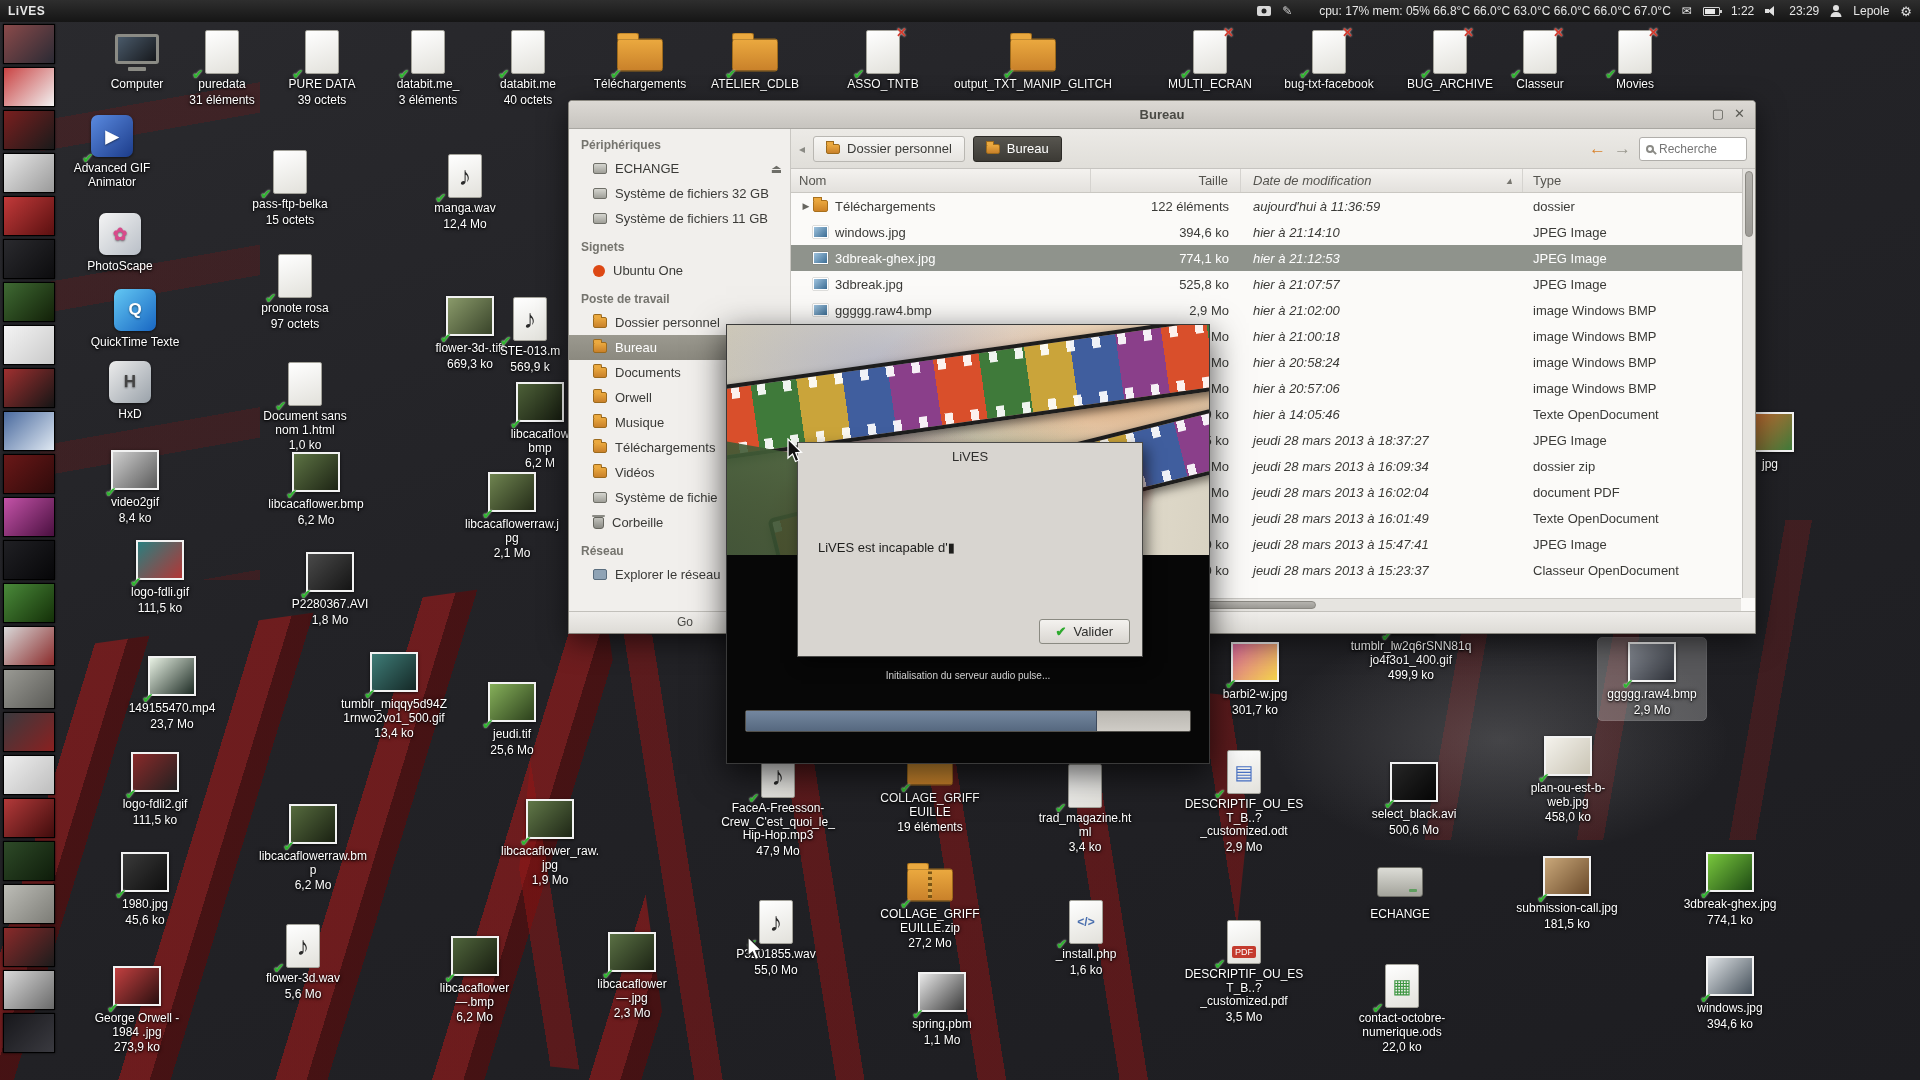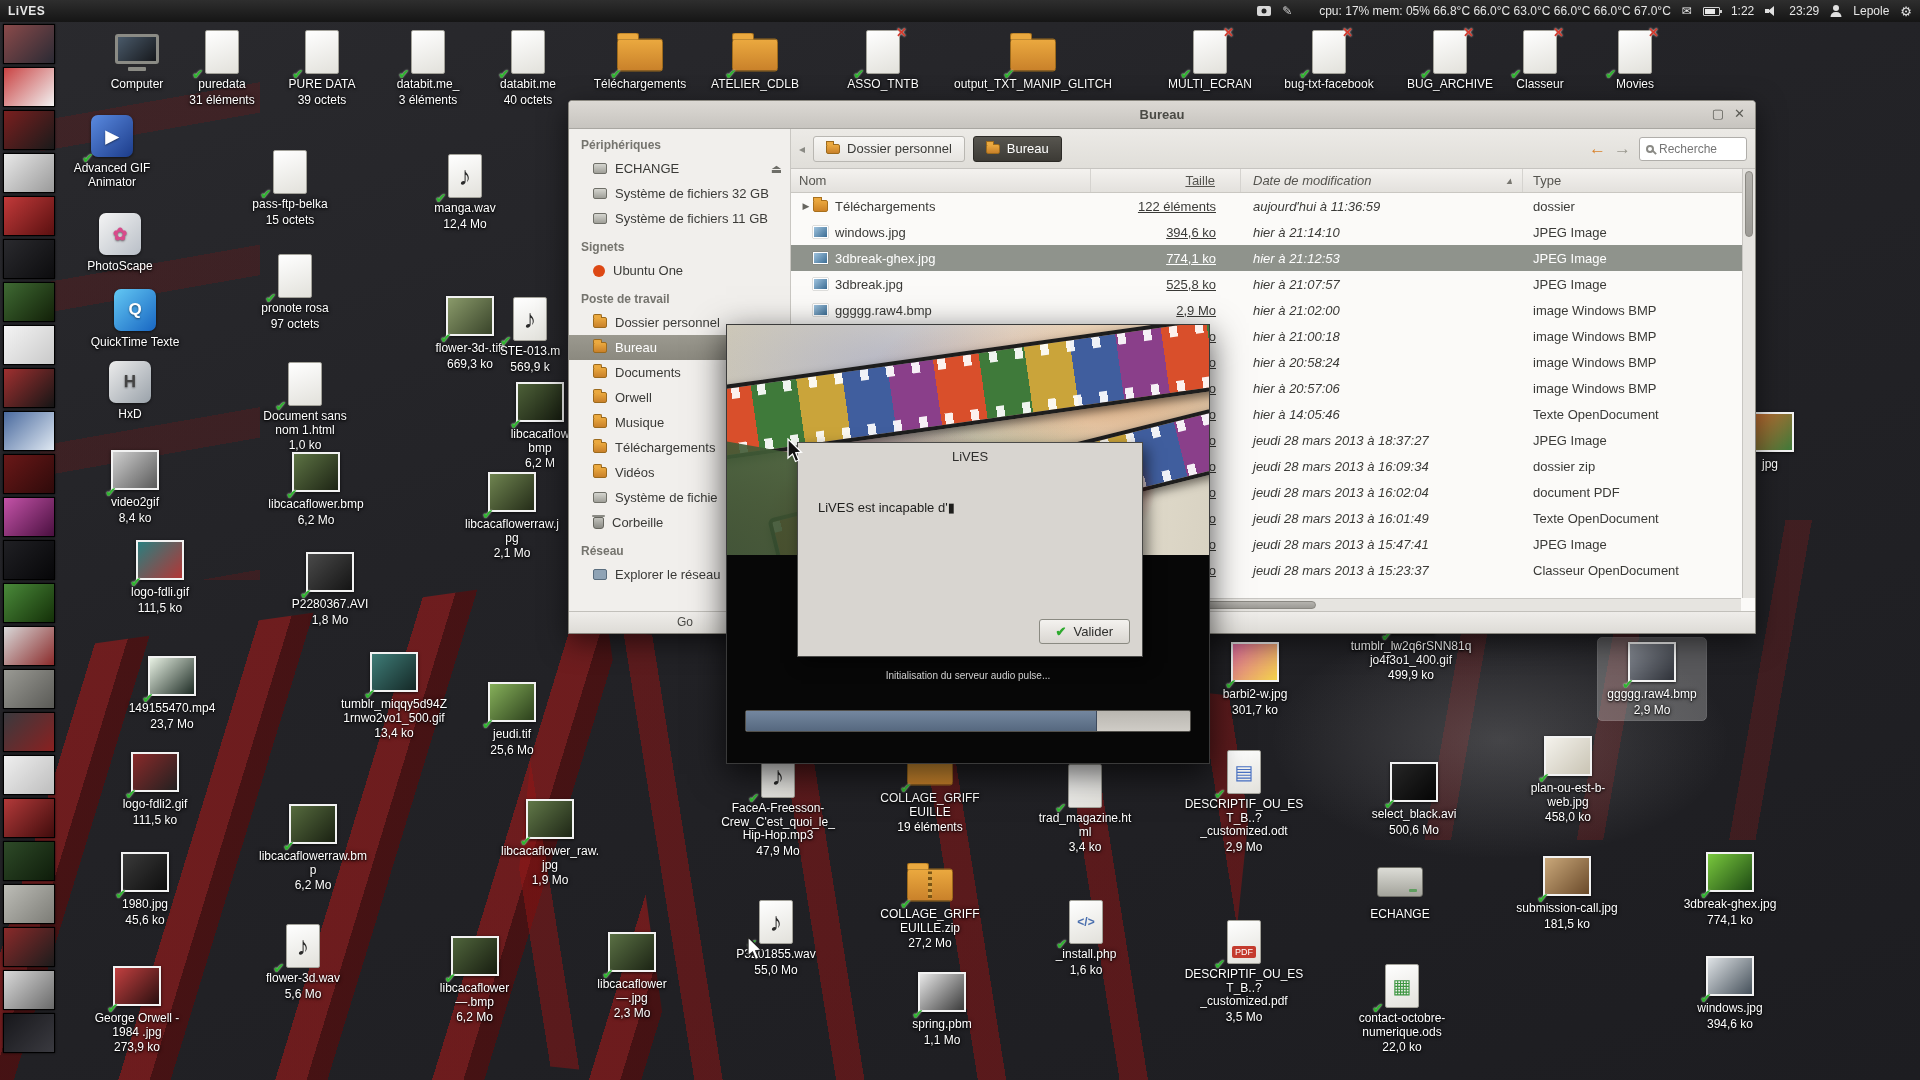--- a/index.html
+++ b/index.html
@@ -117,21 +117,21 @@
   .mag { width:8px; height:8px; border:2px solid #8a8a85; border-radius:50%; position:relative; flex:0 0 8px; }
   .mag::after { content:""; position:absolute; width:6px; height:2px; background:#8a8a85; transform:rotate(45deg); right:-5px; bottom:-2px; }
   .searchbox input { border:none; outline:none; width:72px; font-size:12px; color:#555; background:transparent;
         font-family:"Liberation Sans", sans-serif; }
 
   .fm-main { position:absolute; left:222px; right:0; top:68px; bottom:35px; background:#fbfaf8; overflow:hidden; }
   .fm-cols { display:flex; height:24px; align-items:center; background:linear-gradient(#f4f2ef,#e3e1dd);
         border-bottom:1px solid #c9c7c2; color:#55544f; }
   .fm-cols > div { border-right:1px solid #d5d3cf; height:100%; display:flex; align-items:center; }
   .c-name { flex:0 0 300px; padding-left:8px; display:flex; align-items:center; min-width:0; }
-  .c-size { flex:0 0 150px; justify-content:flex-end; text-align:right; padding-right:25px; display:flex; align-items:center;text-decoration:underline; }
+  .c-size { flex:0 0 150px; justify-content:flex-end; text-align:right; padding-right:12px; display:flex; align-items:center; }
   .c-date { flex:0 0 282px; padding-left:12px; position:relative; display:flex; align-items:center;font-style:italic; }
   .c-type { flex:1; padding-left:10px; display:flex; align-items:center; }
   .sort { position:absolute; right:10px; color:#77766f; font-size:11px; }
   .row { display:flex; height:26px; align-items:center; color:#3a3a37; }
   .row .c-size, .row .c-date, .row .c-type { border-right:none; }
   .row.selected { background:#8f938c; color:#fff; }
   .expander { flex:0 0 14px; width:14px; font-size:9px; color:#66655f; text-align:center; }
   .row.selected .expander { color:#fff; }
   .fic { display:none; width:15px; height:12px; margin-right:7px; position:relative; flex:0 0 15px; }
   .row.k-folder .fic { display:inline-block; background:linear-gradient(#eaa73e,#cd8326); border:1px solid #a8701c; border-radius:2px; }
@@ -171,21 +171,21 @@
   .b2 { left:30px; top:150px; width:110px; height:80px; background:radial-gradient(circle, rgba(160,25,25,.55), transparent 65%); }
   .corner { position:absolute; left:-50px; bottom:-40px; width:240px; height:140px; transform:rotate(10deg);
         background:linear-gradient(20deg,#2e4429,#49663c); opacity:.9; }
   .lv-status { position:absolute; left:0; right:0; top:345px; text-align:center; color:#d6d6d6; font-size:10px; }
   .lv-progress { position:absolute; left:18px; right:18px; top:385px; height:22px;
         background:linear-gradient(#b9b6b0,#cfccc6); border:1px solid #52504b; border-radius:2px; overflow:hidden; }
   .lv-fill { height:100%; background:linear-gradient(#74879f,#56687f); border-right:1px solid #3e4a5c; }
   .lv-dialog { position:absolute; left:70px; top:117px; width:346px; height:215px;
         background:#d8d5d0; border:1px solid #4a4a48; box-shadow:4px 6px 14px rgba(0,0,0,.55); }
   .lv-dlg-title { text-align:center; padding-top:6px; color:#2e2e2c; font-size:13px; }
-  .lv-dlg-text { margin:36px 0 0 20px; color:#1e1e1c; font-size:13px; }
+  .lv-dlg-text { margin:76px 0 0 20px; color:#1e1e1c; font-size:13px; }
   .lv-ok { position:absolute; right:12px; bottom:12px; display:flex; align-items:center; gap:7px;
         padding:4px 16px; font-size:13px; color:#2e2e2c; border:1px solid #8a8a82; border-radius:3px;
         background:linear-gradient(#f4f2ef,#d9d6d1); font-family:"Liberation Sans", sans-serif; }
   .chk { color:#2eaa2e; font-weight:bold; }
 
   
   .topbar { position:absolute; top:0; left:0; right:0; height:22px; z-index:40;
         background:linear-gradient(#2e2e2e,#151515); display:flex; align-items:center;
         padding:0 8px; color:#e6e6e6; font-size:12px; }
   .tb-app { font-weight:bold; letter-spacing:.5px; }

